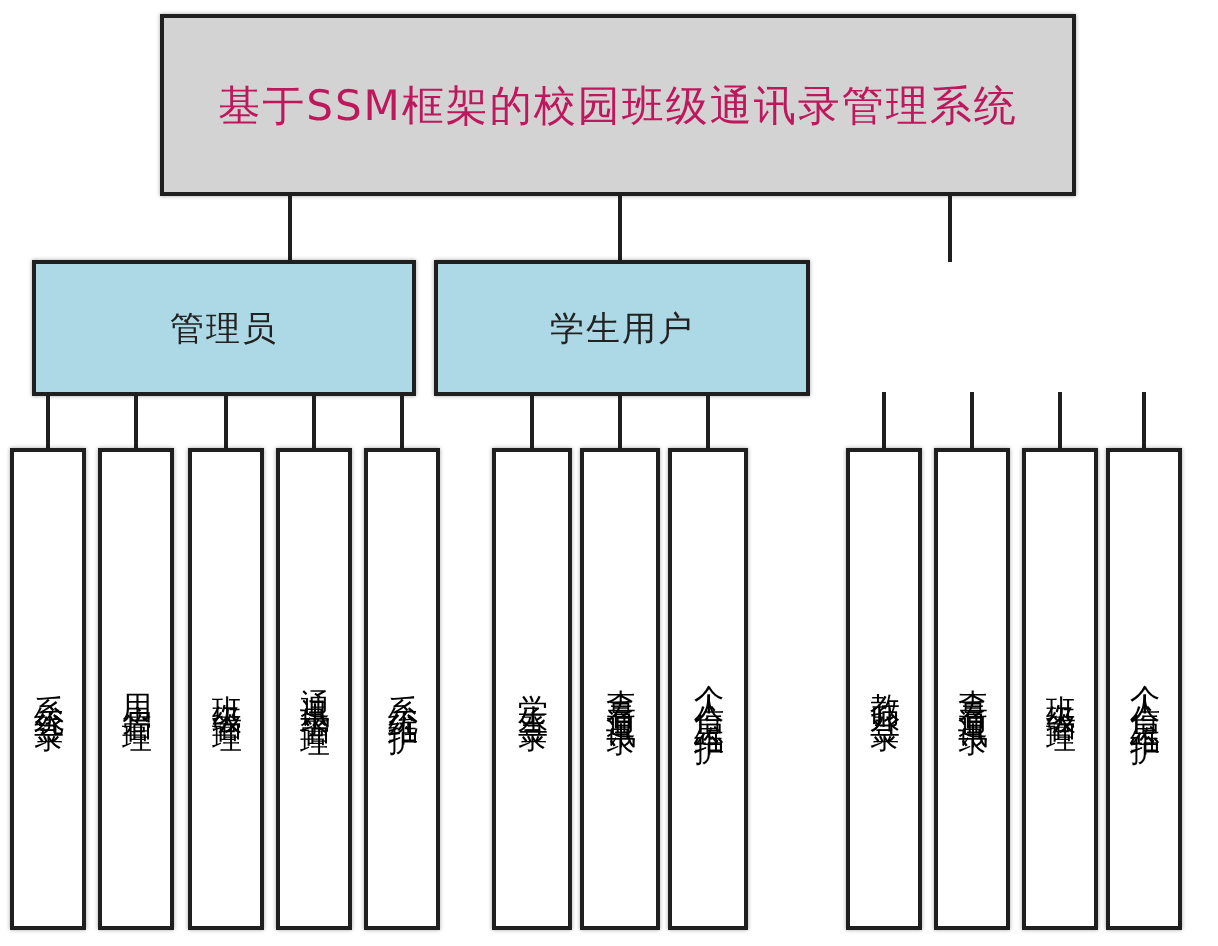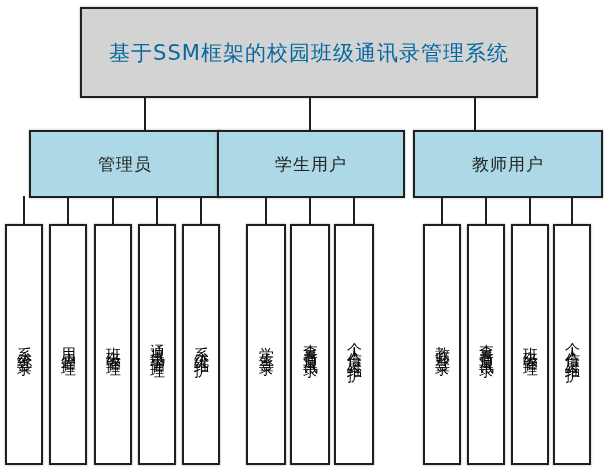--- a/index.html
+++ b/index.html
@@ -24,21 +24,21 @@
     justify-content: center;
     text-align: center;
     box-shadow: 0 0 2px rgba(0,0,0,0.35);
     color: #1a1a1a;
   }
   .root-box {
     left: 80px; top: 7px; width: 458px; height: 91px;
     background: var(--root-fill, #d3d3d3);
     font-size: 21px;
     letter-spacing: 1px;
-    color: #0369a1;
+    color: #be185d;
   }
   .branch-box {
     top: 130px; height: 68px;
     background: var(--branch-fill, #add8e6);
     font-size: 17px;
     letter-spacing: 1px;
     color: #222222;
   }
   .leaf-box {
     top: 224px; height: 241px;
@@ -66,28 +66,25 @@
 <div id="canvas">
 
   <div class="box root-box">
     <span>基于SSM框架的校园班级通讯录管理系统</span>
   </div>
 
   <div class="vline top-conn" style="left:144px;"></div>
   <div class="vline top-conn" style="left:309px;"></div>
   <div class="vline top-conn" style="left:474px;"></div>
 
-  <div class="box branch-box" style="left:16px; width:192px;margin-left:13px;">
+  <div class="box branch-box" style="left:16px; width:192px;">
     <span>管理员</span>
   </div>
   <div class="box branch-box" style="left:217px; width:188px;text-align:center;">
     <span>学生用户</span>
-  </div>
-  <div class="box branch-box" style="left:413px; width:190px;">
-    <span>教师用户</span>
   </div>
 
   <div class="vline leaf-conn" style="left:23px;"></div>
   <div class="vline leaf-conn" style="left:67px;"></div>
   <div class="vline leaf-conn" style="left:112px;"></div>
   <div class="vline leaf-conn" style="left:156px;"></div>
   <div class="vline leaf-conn" style="left:200px;"></div>
 
   <div class="vline leaf-conn" style="left:265px;"></div>
   <div class="vline leaf-conn" style="left:309px;"></div>

